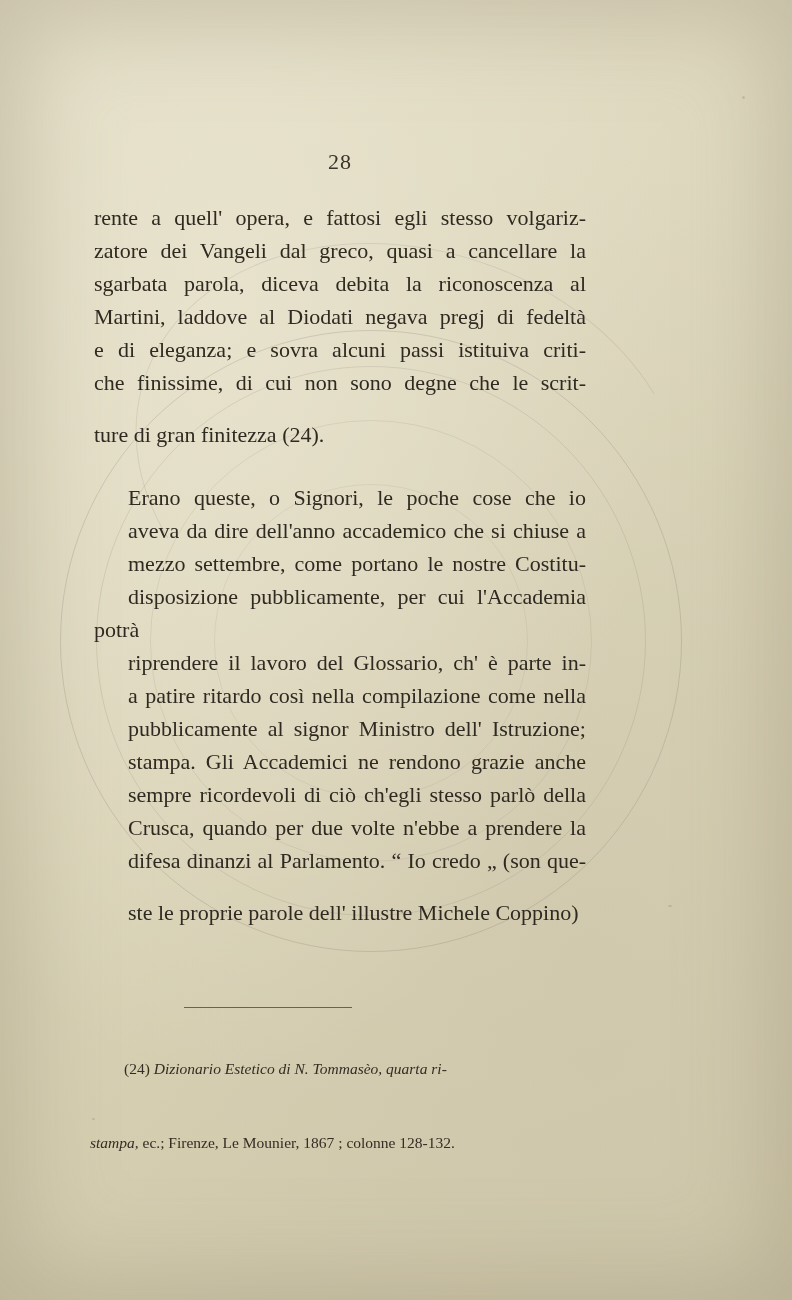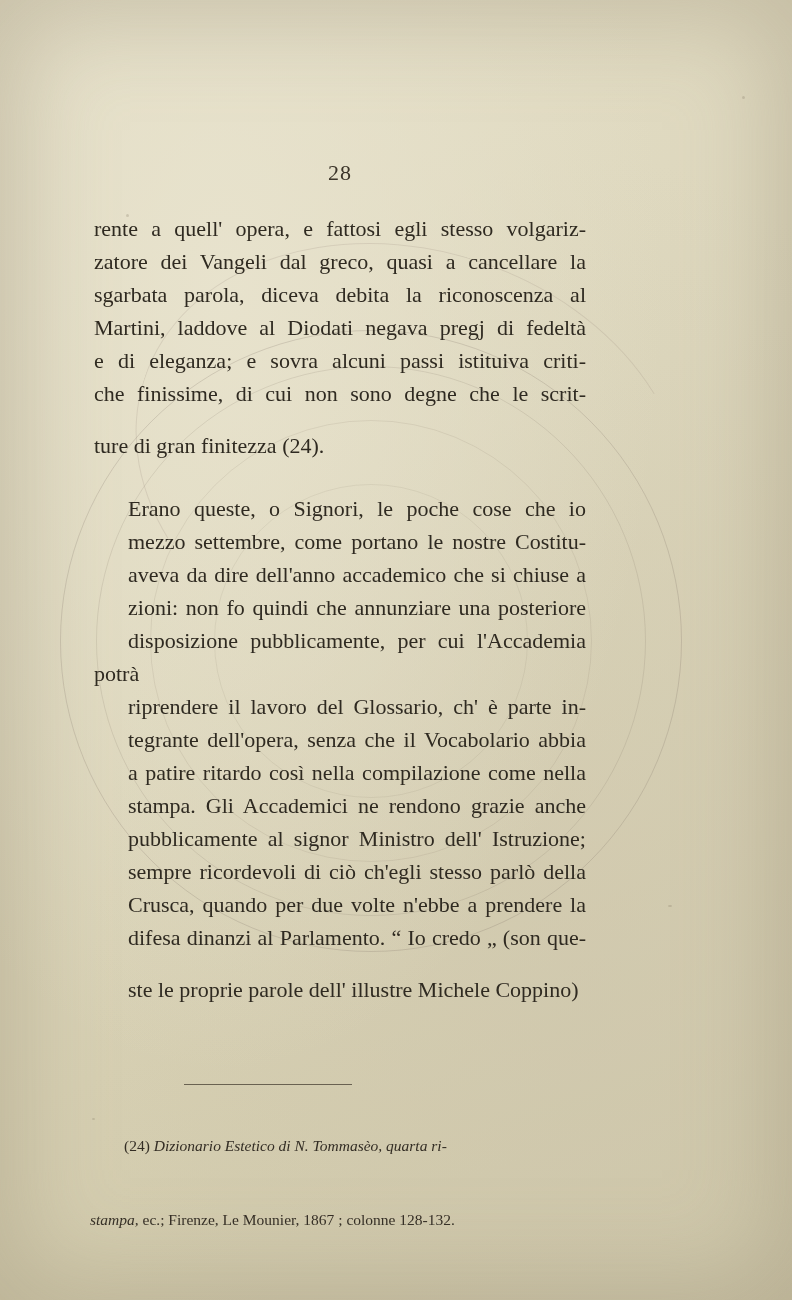--- a/index.html
+++ b/index.html
@@ -52,21 +52,21 @@
   }
   .speck {
     position: absolute;
     border-radius: 50%;
     background: rgba(110,96,78,0.22);
     pointer-events: none;
   }
 
   .content {
     position: absolute;
-    left: 0; top: 12px;
+    left: 0; top: 1px;
     width: 680px;
   }
   .folio {
     text-align: center;
     font-size: 22px;
     color: #3b3429;
     margin-top: 148px;
     letter-spacing: 1px;
     font-family: "Liberation Serif", serif;
   }
@@ -145,29 +145,27 @@
         <span class="line j">zatore dei Vangeli dal greco, quasi a cancellare la</span>
         <span class="line j">sgarbata parola, diceva debita la riconoscenza al</span>
         <span class="line j">Martini, laddove al Diodati negava pregj di fedeltà</span>
         <span class="line j">e di eleganza; e sovra alcuni passi istituiva criti-</span>
         <span class="line j">che finissime, di cui non sono degne che le scrit-</span>
         <span class="line last">ture di gran finitezza (24).</span>
       </p>
 
       <p class="para">
         <span class="line j">Erano queste, o Signori, le poche cose che io</span>
+        <span class="line j">aveva da dire dell'anno accademico che si chiuse a</span>
         <span class="line j">mezzo settembre, come portano le nostre Costitu-</span>
-        <span class="line j">aveva da dire dell'anno accademico che si chiuse a</span>
-        <span class="line j">zioni: non fo quindi che annunziare una posteriore</span>
         <span class="line j">disposizione pubblicamente, per cui l'Accademia potrà</span>
         <span class="line j">riprendere il lavoro del Glossario, ch' è parte in-</span>
-        <span class="line j">tegrante dell'opera, senza che il Vocabolario abbia</span>
         <span class="line j">a patire ritardo così nella compilazione come nella</span>
+        <span class="line j">pubblicamente al signor Ministro dell' Istruzione;</span>
         <span class="line j">stampa. Gli Accademici ne rendono grazie anche</span>
-        <span class="line j">pubblicamente al signor Ministro dell' Istruzione;</span>
         <span class="line j">sempre ricordevoli di ciò ch'egli stesso parlò della</span>
         <span class="line j">Crusca, quando per due volte n'ebbe a prendere la</span>
         <span class="line j">difesa dinanzi al Parlamento. “ Io credo „ (son que-</span>
         <span class="line last">ste le proprie parole dell' illustre Michele Coppino)</span>
       </p>
 
     </div>
 
     <div class="rule"></div>
 

